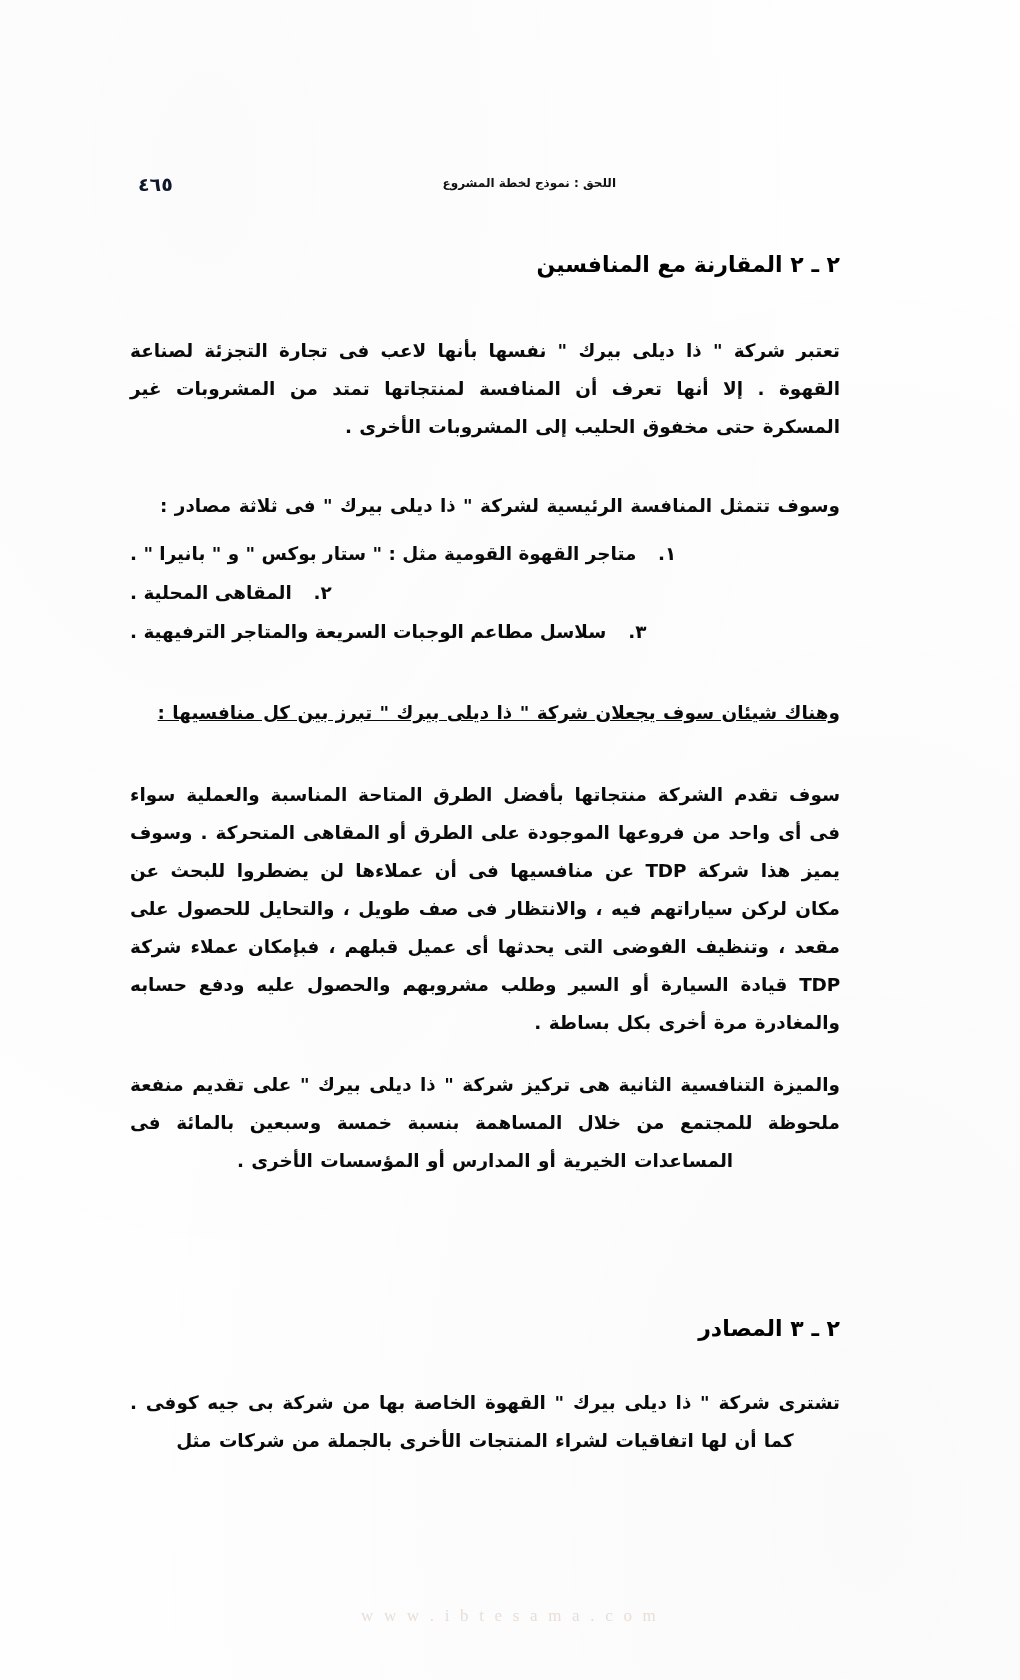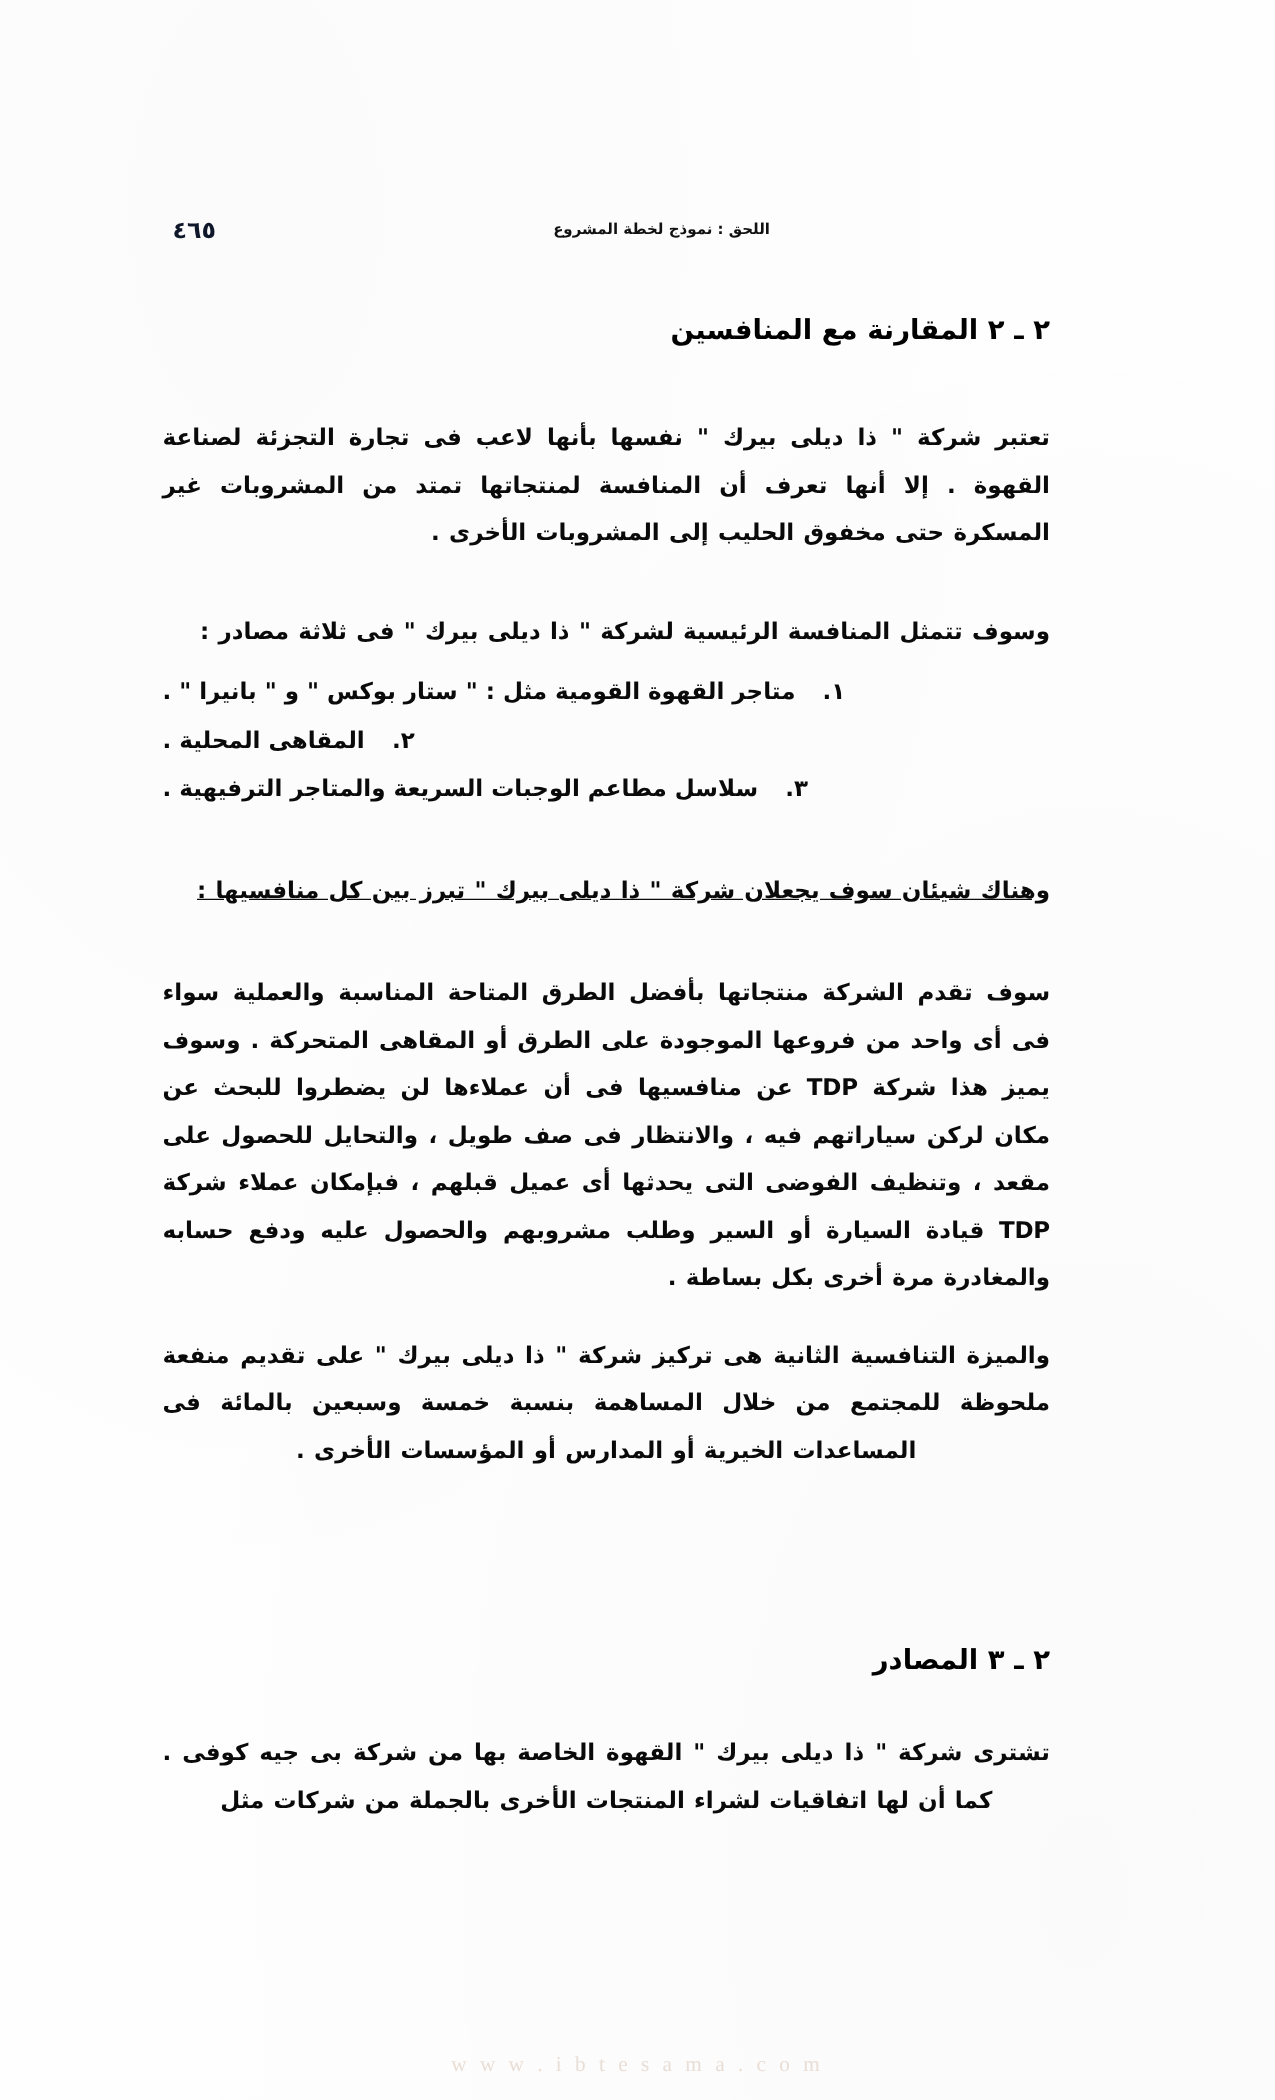--- a/index.html
+++ b/index.html
@@ -150,21 +150,20 @@
     top: 1606px;
     left: 0;
     width: 1020px;
     text-align: center;
     direction: ltr;
     font-size: 17px;
     font-weight: 400;
     letter-spacing: 3.2px;
     color: #e9ded6;
     font-family: "Liberation Serif", "DejaVu Serif", serif;
-    margin-top: 36px;
   }
 </style>
 </head>
 <body>
 
 <div class="page">
   <div class="scan-tint"></div>
 
   <div class="content">
 

